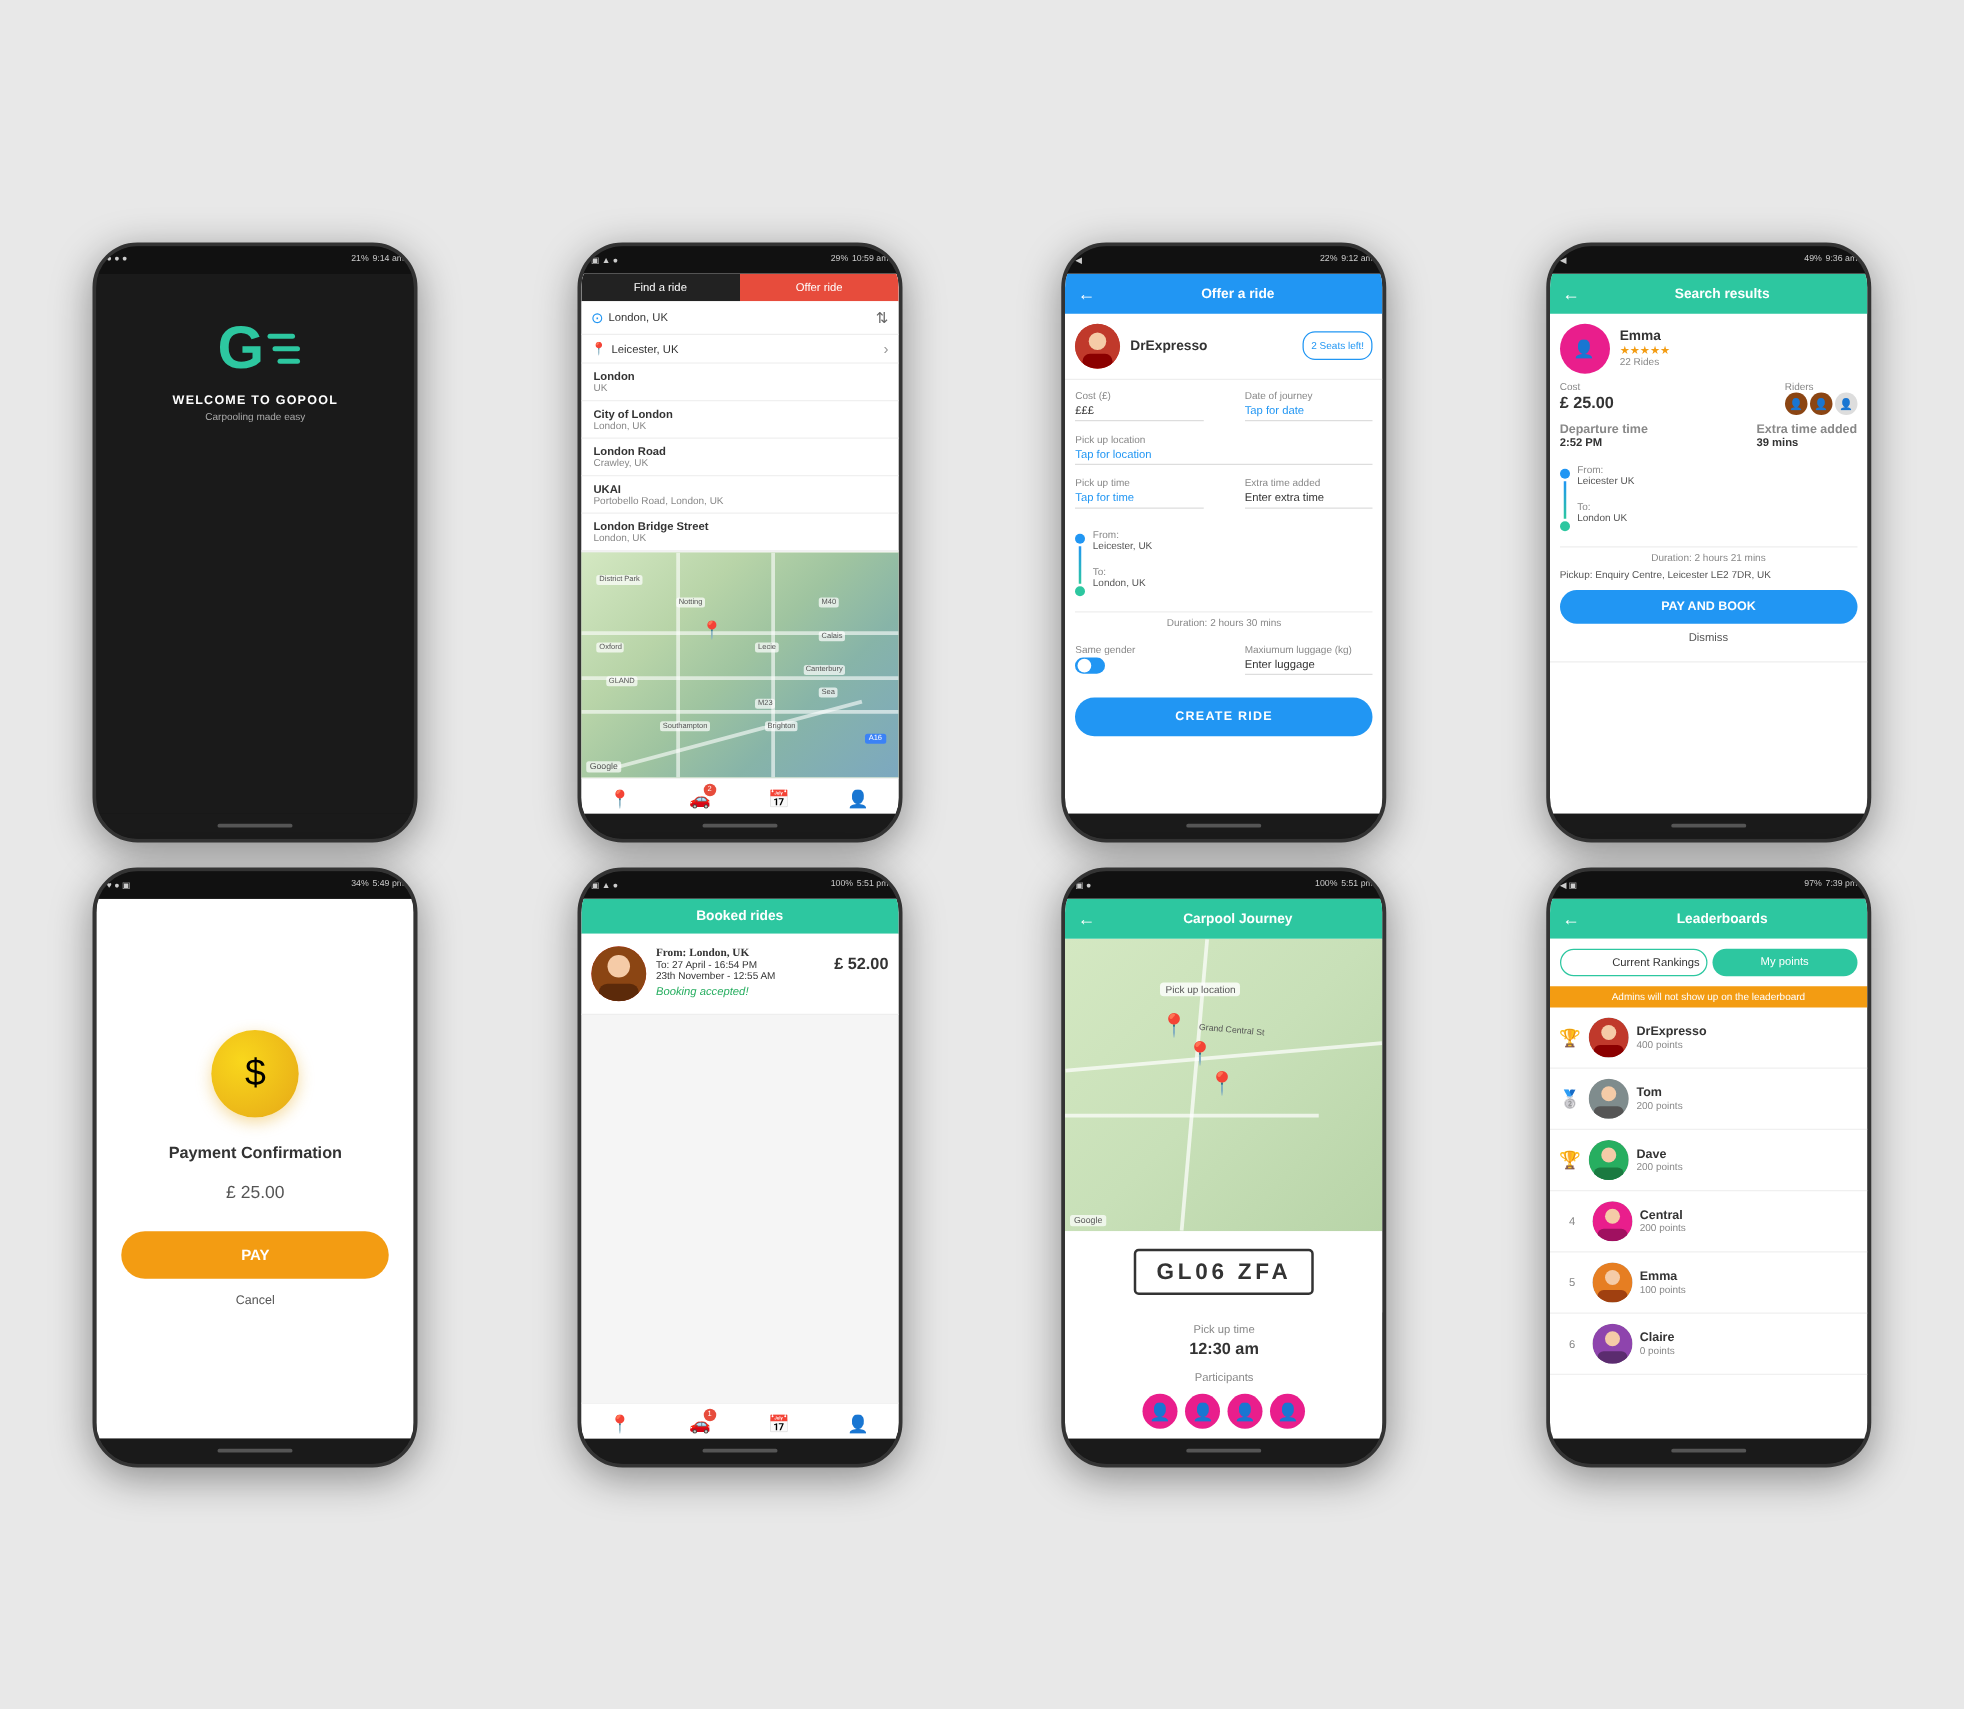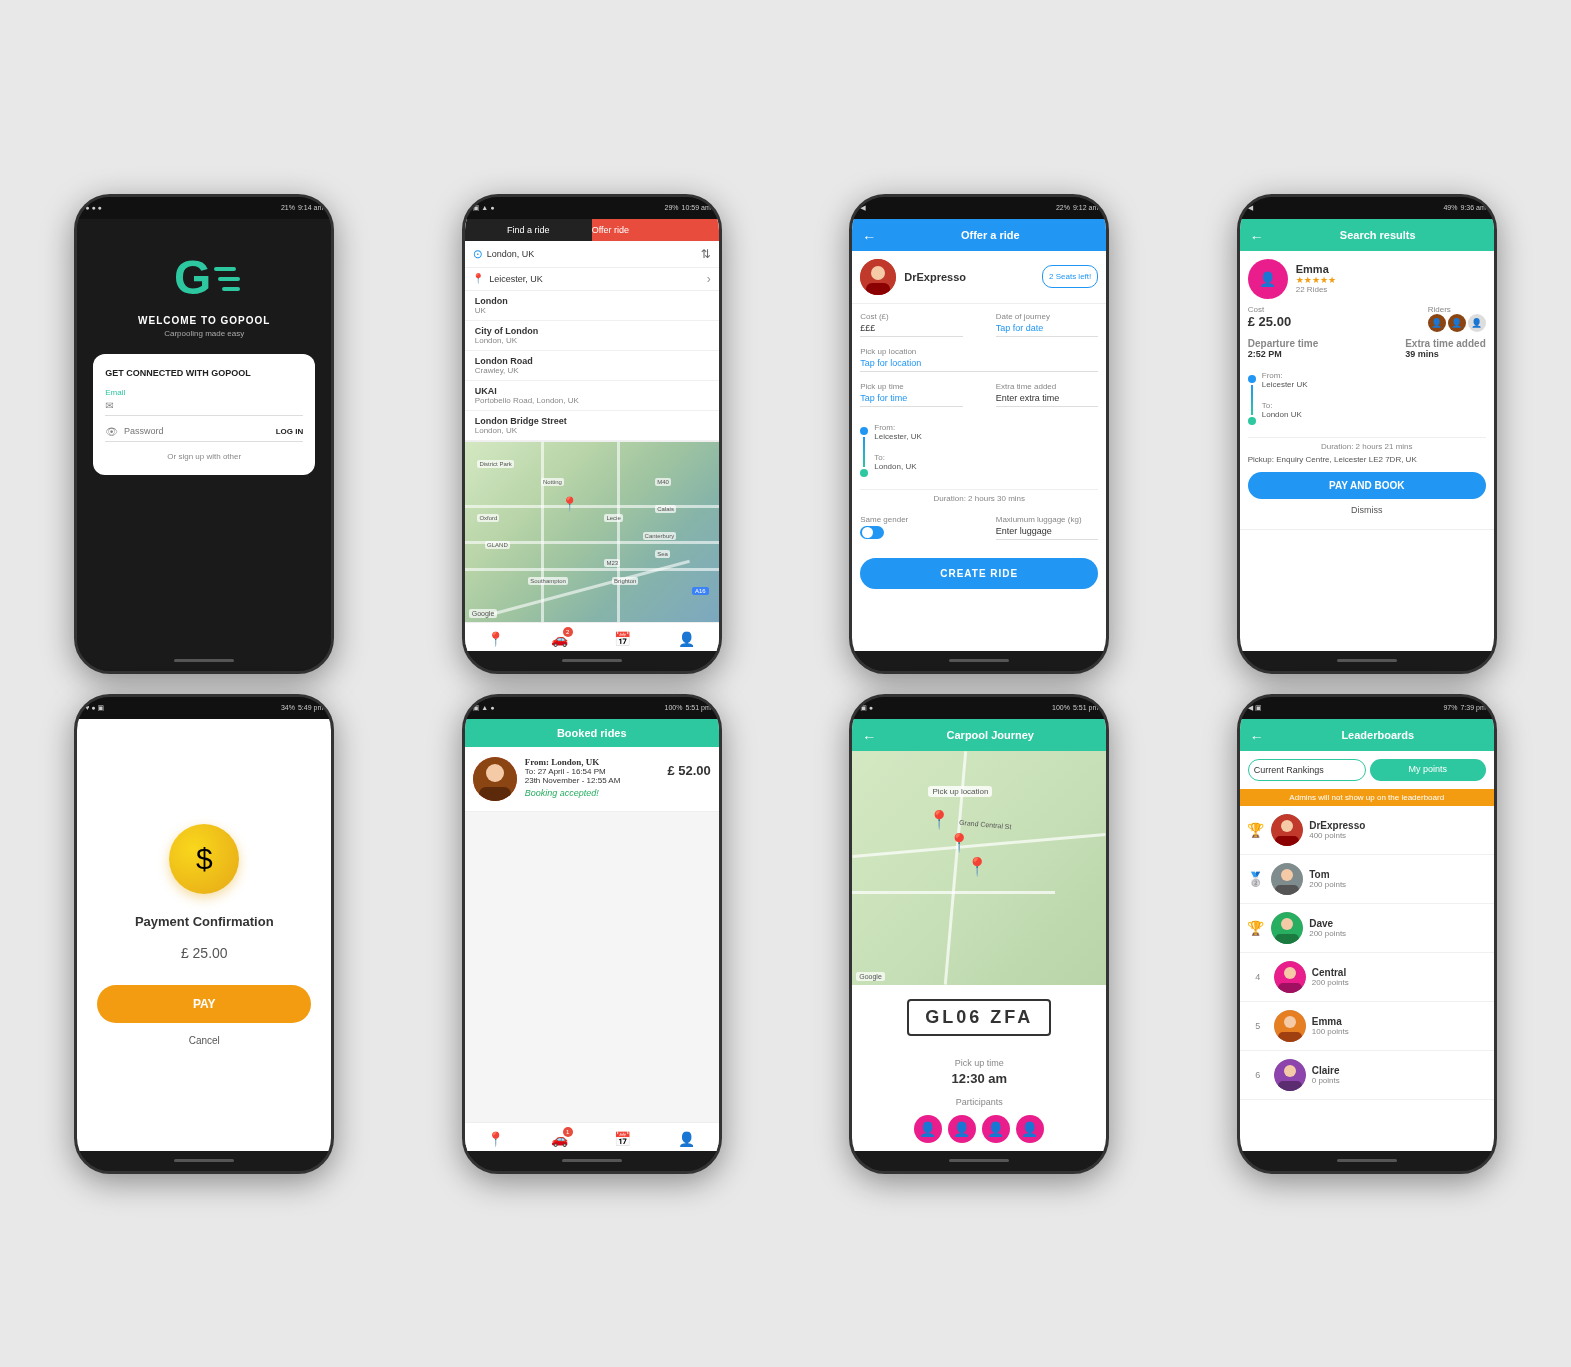--- a/index.html
+++ b/index.html
@@ -161,21 +161,21 @@
       background: #222;
       color: #fff;
       text-align: center;
       font-size: 9px;
       padding: 6px 0;
     }
     .tab-offer {
       flex: 1;
       background: #e74c3c;
       color: #fff;
-      text-align: left;
+      text-align: center;
       font-size: 9px;
       padding: 6px 0;
     }
     .location-bar {
       background: #fff;
       padding: 6px 8px;
       display: flex;
       align-items: center;
       gap: 4px;
       border-bottom: 1px solid #eee;
@@ -584,21 +584,21 @@
       gap: 4px;
       background: #fff;
     }
     .lb-tab-active {
       flex: 1;
       background: #fff;
       border: 1px solid #2dc7a0;
       color: #333;
       font-size: 9px;
       padding: 5px;
-      text-align: left;
+      text-align: right;
       border-radius: 16px;
     }
     .lb-tab-inactive {
       flex: 1;
       background: #2dc7a0;
       color: #fff;
       font-size: 9px;
       padding: 5px;
       text-align: center;
       border-radius: 16px;
@@ -655,34 +655,20 @@
         <div class="login-screen">
 
           <svg class="gopool-logo" viewBox="0 0 80 60">
             <text x="10" y="45" font-size="48" fill="#2dc7a0" font-weight="bold" font-family="Arial">G</text>
             <line x1="52" y1="20" x2="70" y2="20" stroke="#2dc7a0" stroke-width="4" stroke-linecap="round"></line>
             <line x1="56" y1="30" x2="74" y2="30" stroke="#2dc7a0" stroke-width="4" stroke-linecap="round"></line>
             <line x1="60" y1="40" x2="74" y2="40" stroke="#2dc7a0" stroke-width="4" stroke-linecap="round"></line>
           </svg>
           <div class="login-title">WELCOME TO GOPOOL</div>
           <div class="login-subtitle">Carpooling made easy</div>
-          <div class="login-card">
-            <div class="login-card-title">GET CONNECTED WITH GOPOOL</div>
-            <div class="input-label">Email</div>
-            <div class="input-row">
-              <span class="input-icon">✉</span>
-              <input class="input-field" type="text" style="">
-            </div>
-            <div class="password-row">
-              <span class="input-icon">👁</span>
-              <input class="input-field" type="password" placeholder="Password" style="">
-              <span class="log-in-btn">LOG IN</span>
-            </div>
-            <div class="or-signup">Or sign up with other</div>
-          </div>
         </div>
       </div>
       <div class="phone-bottom">
         <div class="home-indicator"></div>
       </div>
     </div>
   </div>
 
   <div class="phone-wrapper">
     <div class="phone">

